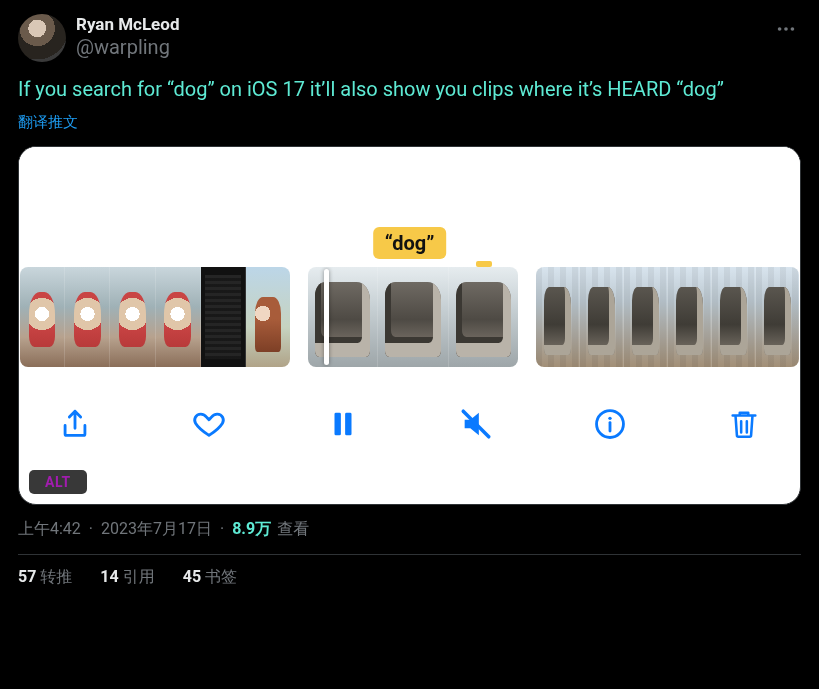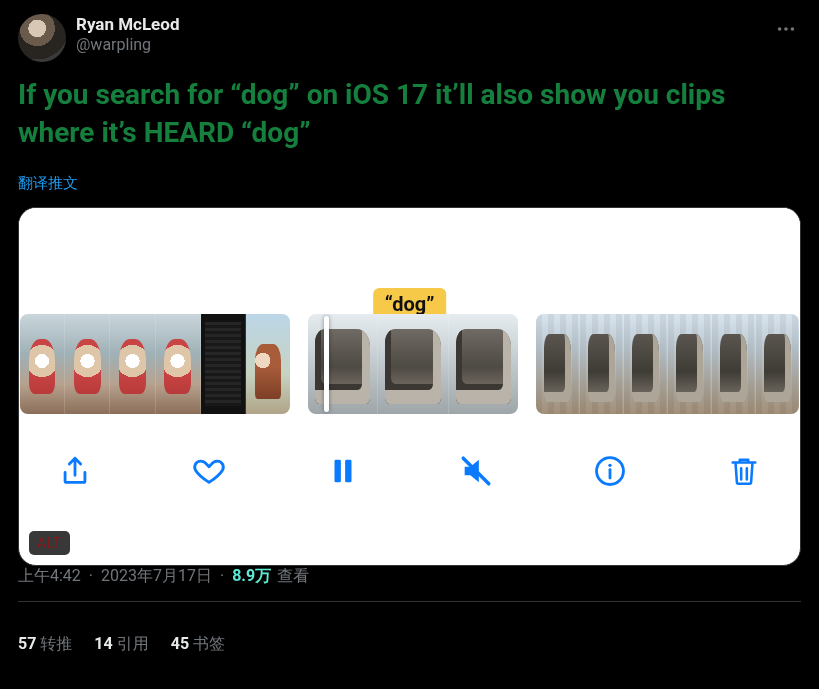--- a/index.html
+++ b/index.html
@@ -14,38 +14,38 @@
   }
   .tweet { position: relative; }
   .header { display: flex; align-items: flex-start; gap: 10px; }
   .avatar {
     width: 48px; height: 48px; border-radius: 50%;
     background: radial-gradient(circle at 40% 30%, #d9c7b6 0 20%, #6a5a4b 20% 40%, #28241f 40% 70%, #3a3a3a 70% 100%);
     flex-shrink: 0;
   }
   .names { display: flex; flex-direction: column; line-height: 1.25; justify-content: flex-end; }
   .display-name { font-weight: 700; font-size: 17px; color: #e7e9ea; }
-  .handle { font-size: 16px; color: #71767b; }
+  .handle { font-size: 20px; color: #71767b; }
   .more { position: absolute; top: 4px; right: 4px; color: #71767b; }
   .more svg { width: 22px; height: 22px; }
   .tweet-text {
-    font-size: 28px; line-height: 1.35; margin-top: 14px; color: #15803d;
-    font-weight: 700;
-  }
-  .translate { color: #1d9bf0; font-size: 15px; margin-top: 22px; display: inline-block; }
+    font-size: 20px; line-height: 1.35; margin-top: 14px; color: #5eead4;
+    font-weight: 400;
+  }
+  .translate { color: #1d9bf0; font-size: 15px; margin-top: 10px; display: inline-block; }
   .media-card {
     margin-top: 14px;
     background: #fff;
     border-radius: 18px;
     overflow: hidden;
     position: relative;
     height: 359px;
     border: 1px solid #2f3336;
   }
-  .media-top { height: 106px; background: #fff; position: relative; }
+  .media-top { height: 120px; background: #fff; position: relative; }
   .search-chip {
     position: absolute;
     left: 50%; transform: translateX(-50%);
     top: 80px;
     background: #f7c948;
     color: #111;
     font-weight: 700;
     font-size: 20px;
     padding: 4px 12px;
     border-radius: 6px;
@@ -90,34 +90,34 @@
     padding: 22px 34px 0 34px;
     height: 92px;
   }
   .tbtn { width: 44px; height: 44px; display: flex; align-items: center; justify-content: center; color: #0a7aff; }
   .tbtn svg { width: 34px; height: 34px; stroke: currentColor; fill: none; stroke-width: 2; }
   .tbtn.pause svg rect { fill: currentColor; stroke: none; }
   .tbtn.mute svg { fill: currentColor; stroke: currentColor; }
   .tbtn.trash svg { stroke-width: 1.8; }
   .alt-badge {
     position: absolute; left: 10px; bottom: 10px;
-    background: rgba(0,0,0,0.78); color: #7f1d1d;
-    font-weight: 400; font-size: 14px;
-    padding: 4px 8px; border-radius: 5px;
+    background: rgba(0,0,0,0.78); color: #a21caf;
+    font-weight: 700; font-size: 14px;
+    padding: 4px 16px; border-radius: 5px;
     letter-spacing: .5px;
   }
   .meta-row {
-    margin-top: 0; color: #71767b; font-size: 16px;
+    margin-top: 14px; color: #71767b; font-size: 16px;
     display: flex; align-items: baseline; gap: 6px;
   }
   .meta-row .dot::before { content: "·"; margin: 0 2px; }
   .meta-strong { color: #5eead4; font-weight: 700; }
   .divider { height: 1px; background: #2f3336; margin-top: 14px; }
   .stats-row {
-    display: flex; gap: 22px; margin-top: 32px; font-size: 16px; color: #71767b;
+    display: flex; gap: 28px; margin-top: 12px; font-size: 16px; color: #71767b;
   }
   .stat .num { color: #e7e9ea; font-weight: 700; margin-right: 4px; }
 </style>
 </head>
 <body>
 
 <div class="tweet">
 
   <div class="header">
     <div class="avatar"></div>

